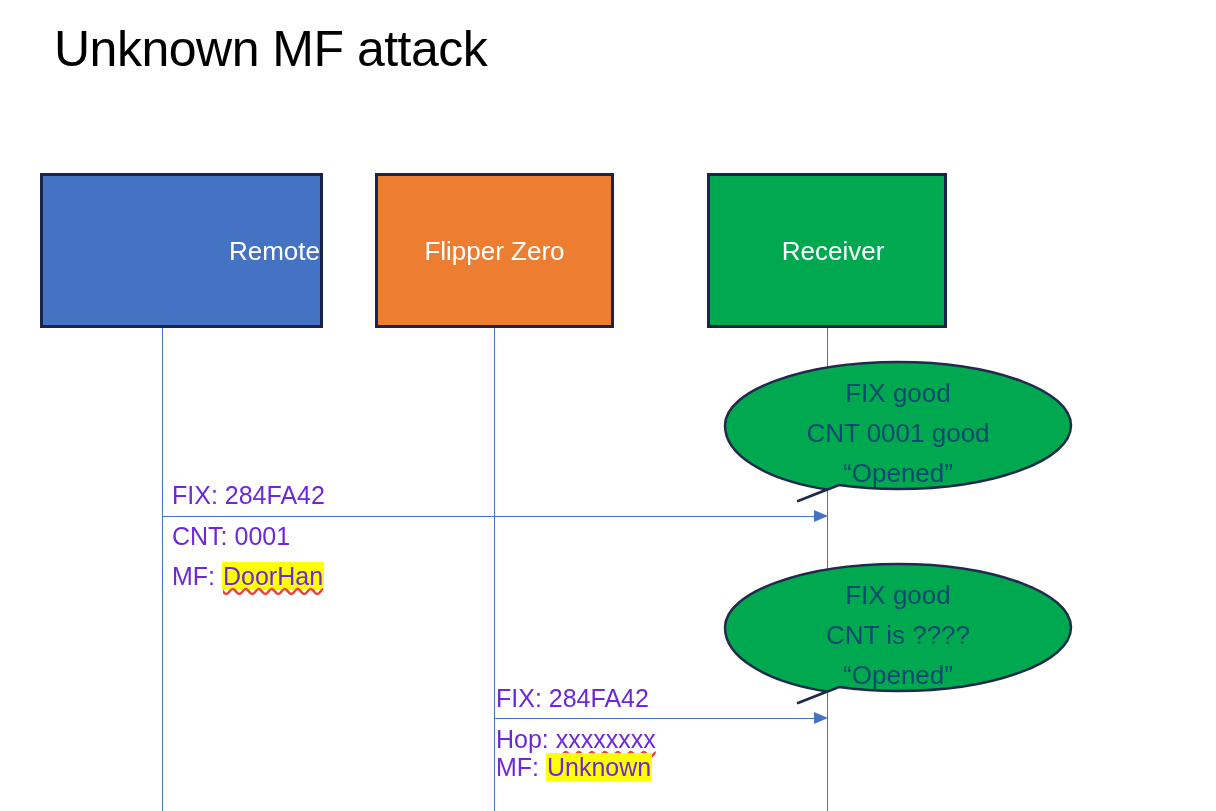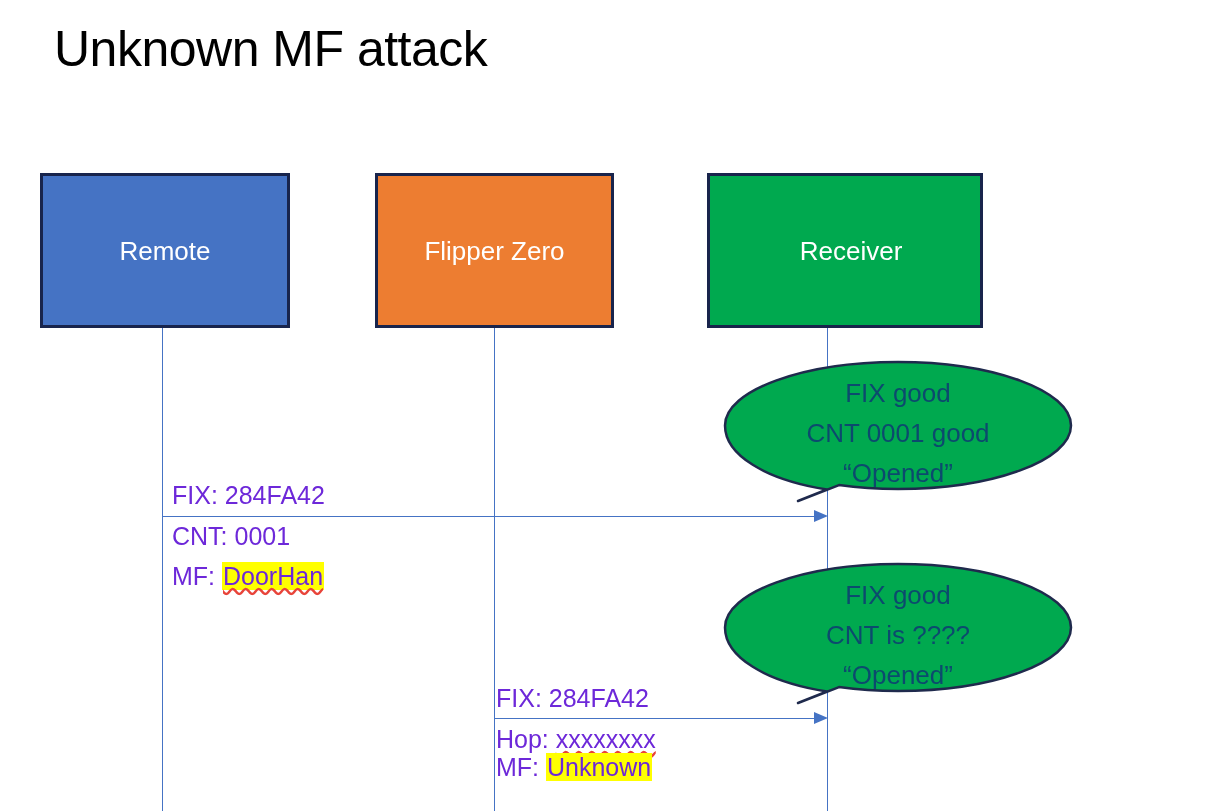--- a/index.html
+++ b/index.html
@@ -52,23 +52,23 @@
     justify-content: center;
   }
   .actor-label {
     color: #ffffff;
     font-size: 26px;
     line-height: 30px;
     font-weight: 400;
     text-align: center;
     user-select: none;
   }
-  #actor-remote   { left: 40px;  width: 250px; }
+  #actor-remote   { left: 40px;  width: 283px; justify-content: flex-end; }
   #actor-flipper  { left: 375px; width: 239px; }
-  #actor-receiver { left: 707px; width: 276px; padding-left: 12px; }
+  #actor-receiver { left: 707px; width: 240px; padding-left: 12px; }
 
   
   .msg-arrow {
     position: absolute;
     height: 13px;
   }
   .msg-arrow .shaft {
     position: absolute;
     left: 0;
     right: 9px;

